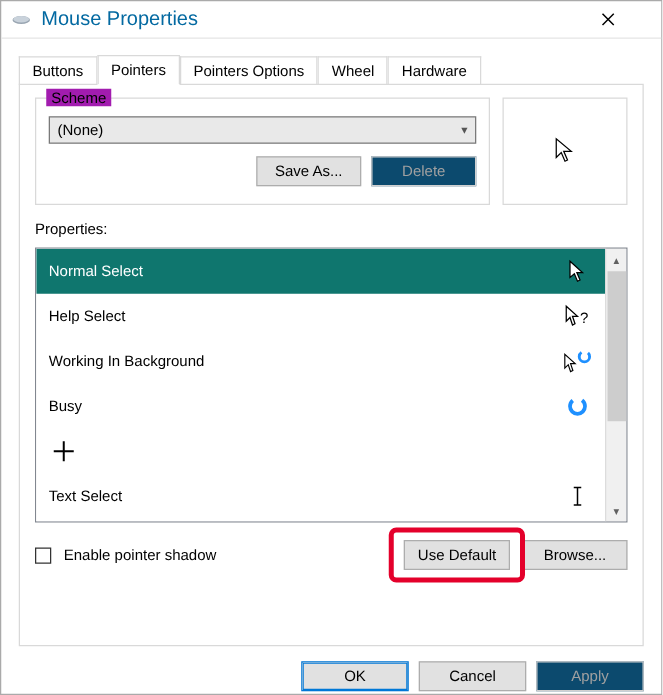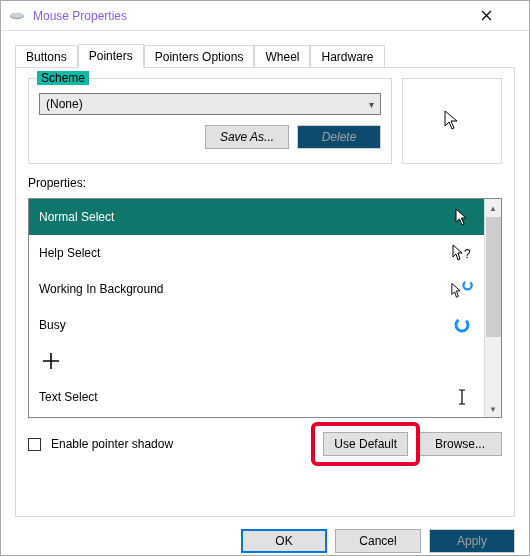--- a/index.html
+++ b/index.html
@@ -1,32 +1,32 @@
 <!DOCTYPE html>
 <html><head>
 <meta charset="utf-8">
 <style>
 * { box-sizing: border-box; font-family: "Segoe UI", Tahoma, sans-serif; font-size: 12px; }
 body { margin: 0; padding: 0; background: #fff; width: 530px; height: 556px; }
 .window { width: 530px; height: 556px; border: 1px solid #aaa; background: #fff; display: flex; flex-direction: column; }
 .titlebar { height: 30px; display: flex; align-items: center; padding: 0 8px; border-bottom: 1px solid #e5e5e5; }
-.titlebar .title { margin-left: 8px; flex: 1; font-size: 12px; color: #8b5cf6; }
+.titlebar .title { margin-left: 8px; flex: 1; font-size: 16px; color: #0369a1; }
 .titlebar .close { width: 40px; text-align: center; font-size: 16px; color: #000; cursor: default; }
 .mouse-icon { width: 16px; height: 10px; }
 .tabs { display: flex; align-items: flex-end; padding: 12px 14px 0 14px; gap: 0; }
 .tab { padding: 4px 10px 4px 10px; border: 1px solid #d9d9d9; border-bottom: none; background: #fff; color: #000; cursor: default; position: relative; top: 1px; }
 .tab.active { background: #fff; border-bottom: 1px solid #fff; z-index: 2; }
 .tab.inactive { background: #fff; }
 .tabpanel { margin: 0 14px 0 14px; border: 1px solid #d9d9d9; padding: 10px 12px 12px 12px; flex: 1; display: flex; flex-direction: column; gap: 8px; }
 .scheme-row { display: flex; gap: 10px; }
 .scheme-group { border: 1px solid #d9d9d9; padding: 8px 10px 10px 10px; flex: 1; position: relative; }
-.scheme-group .legend { position: absolute; top: -8px; left: 8px; background: #14b8a6; padding: 0 4px; color: #000; }
+.scheme-group .legend { position: absolute; top: -8px; left: 8px; background: #a21caf; padding: 0 4px; color: #000; }
 .scheme-select { width: 100%; height: 22px; border: 1px solid #7a7a7a; background: #e9e9e9; padding: 0 6px; display: flex; align-items: center; justify-content: space-between; margin-top: 6px; }
 .scheme-select .chev { font-size: 10px; color: #555; }
-.scheme-buttons { display: flex; gap: 8px; justify-content: flex-end; margin-top: 10px; font-style: italic; }
+.scheme-buttons { display: flex; gap: 8px; justify-content: flex-end; margin-top: 10px; }
 .btn { height: 24px; min-width: 84px; border: 1px solid #adadad; background: #e1e1e1; color: #000; display: flex; align-items: center; justify-content: center; cursor: default; padding: 0 10px; }
 .btn.disabled { color: #a0a0a0; background: #0c4a6e; border-color: #d0d0d0; }
 .preview-box { width: 100px; height: 86px; border: 1px solid #d9d9d9; display: flex; align-items: center; justify-content: center; }
 .cust-label { margin-top: 4px; }
 .cust-list-wrap { display: flex; border: 1px solid #828790; height: 220px; }
 .cust-list { flex: 1; overflow: hidden; background: #fff; }
 .cust-item { height: 36px; display: flex; align-items: center; justify-content: space-between; padding: 0 10px; color: #000; }
 .cust-item.selected { background: #0f766e; color: #fff; }
 .cust-item .glyph { width: 24px; display: flex; justify-content: center; }
 .scrollbar { width: 17px; background: #f0f0f0; display: flex; flex-direction: column; justify-content: space-between; align-items: center; border-left: 1px solid #dcdcdc; }

